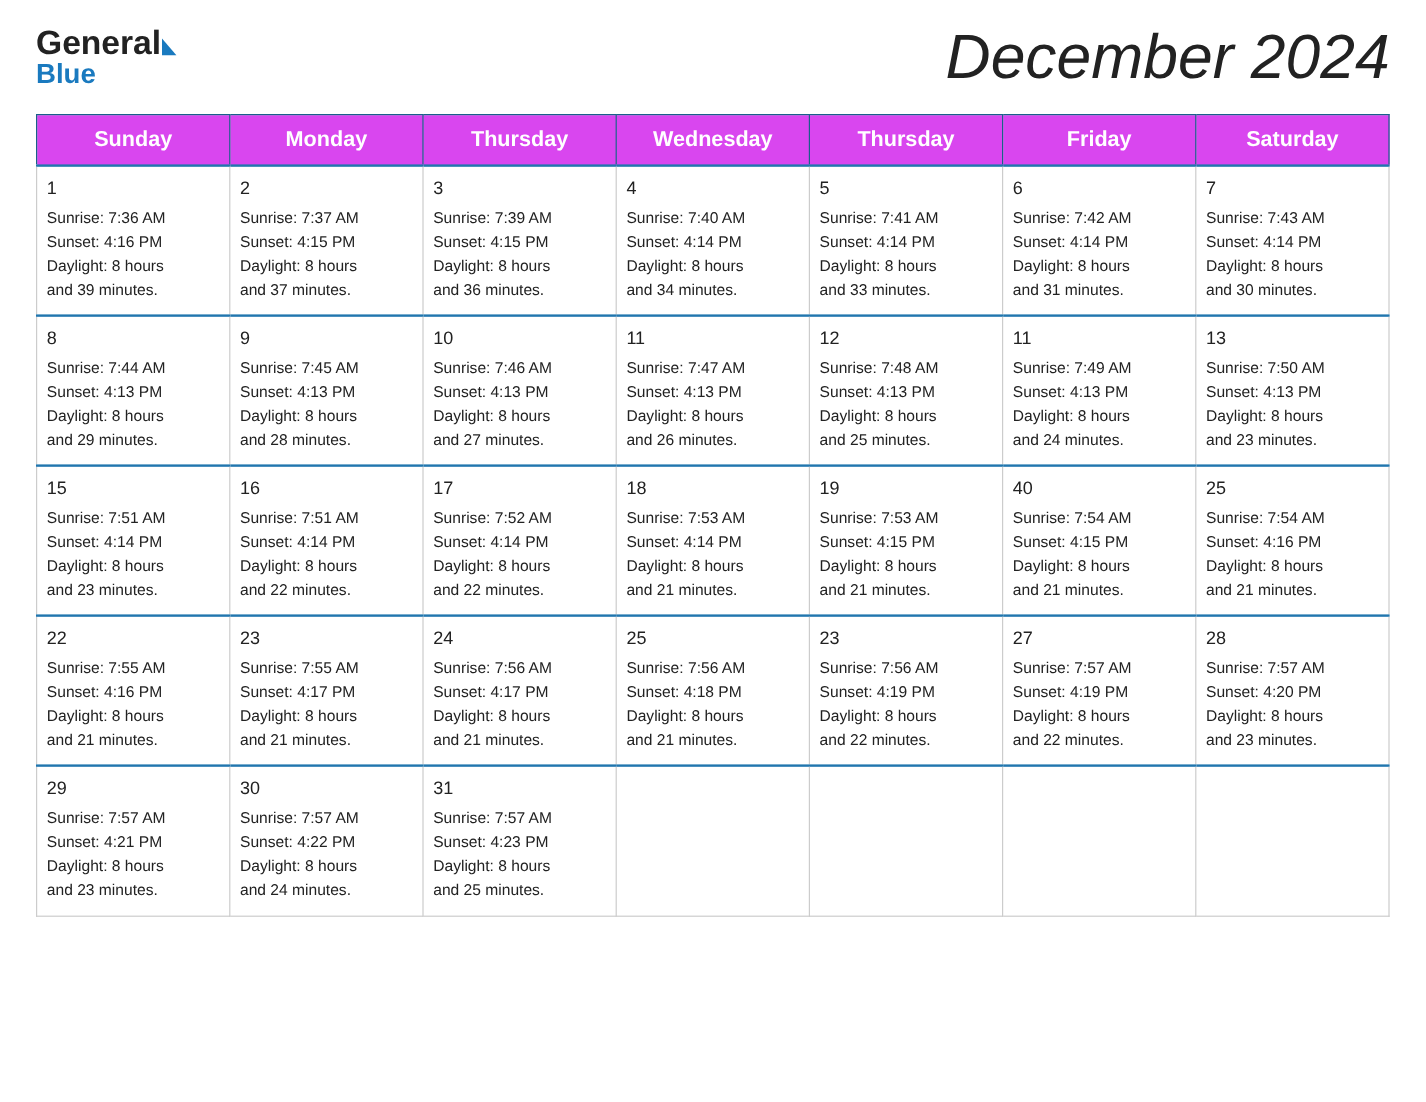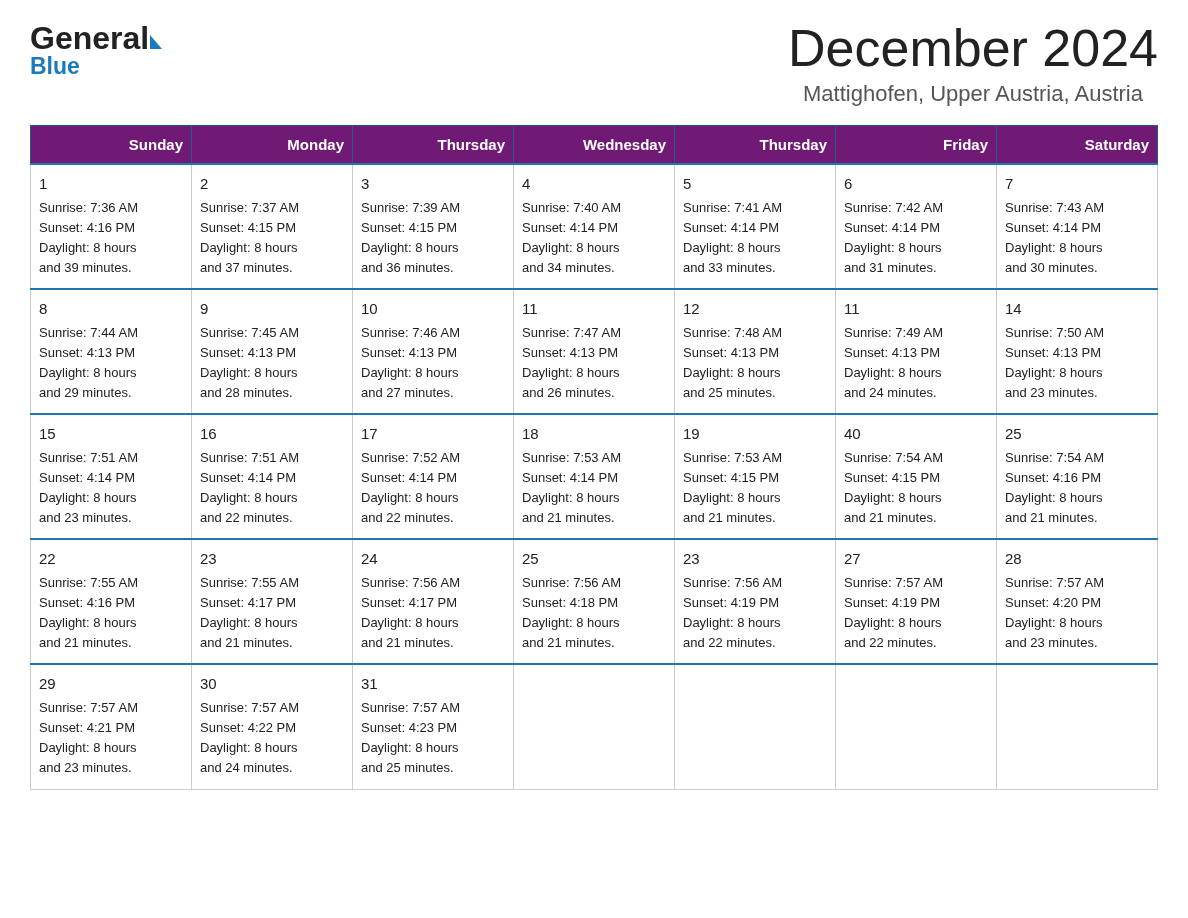--- a/index.html
+++ b/index.html
@@ -16,45 +16,46 @@
       justify-content: space-between;
       align-items: flex-start;
       margin-bottom: 18px;
     }
     .logo {
       display: flex;
       flex-direction: column;
       align-items: flex-start;
     }
     .title-area {
-      text-align: center;
+      text-align: right;
+      font-style: italic;
     }
     .month-title {
       font-size: 52px;
       font-weight: normal;
       color: #222;
       line-height: 1.1;
     }
     .subtitle {
       font-size: 22px;
       color: #555;
       margin-top: 4px;
     }
     .calendar-table {
       width: 100%;
       border-collapse: collapse;
       table-layout: fixed;
     }
     .calendar-table th {
-      background: #701a75;
+      background: #d946ef;
       color: #fff;
-      font-size: 15px;
+      font-size: 18px;
       font-weight: bold;
       padding: 10px 8px;
-      text-align: right;
+      text-align: center;
       border: 1px solid #1a5f8a;
     }
     .calendar-table td {
       vertical-align: top;
       border: 1px solid #ccc;
       padding: 8px 8px 10px 8px;
       font-size: 13px;
       line-height: 1.5;
       height: 110px;
     }
@@ -78,21 +79,21 @@
     .empty-cell {
       background: #fff;
       border: 1px solid #ccc;
     }
     
     .logo-wrapper {
       display: flex;
       align-items: center;
     }
     .logo-general {
-      font-size: 32px;
+      font-size: 28px;
       font-weight: bold;
       color: #222;
       text-align: right;
     }
     .logo-arrow {
       display: inline-block;
       width: 0;
       height: 0;
       border-style: solid;
       border-width: 14px 0 0 12px;
@@ -114,21 +115,20 @@
 <div class="header">
   <div class="logo">
     <div class="logo-wrapper">
       <span class="logo-general">General</span>
       <span class="logo-arrow"></span>
     </div>
     <div class="logo-line2">Blue</div>
   </div>
   <div class="title-area">
     <div class="month-title">December 2024</div>
-    <div class="subtitle">Mattighofen, Upper Austria, Austria</div>
   </div>
 </div>
 
 <table class="calendar-table">
   <thead>
     <tr>
     <th>Sunday</th>
         <th>Monday</th>
         <th>Thursday</th>
         <th>Wednesday</th>
@@ -147,21 +147,21 @@
         <td><span class="day-num">6</span><span class="day-info">Sunrise: 7:42 AM<br>Sunset: 4:14 PM<br>Daylight: 8 hours<br>and 31 minutes.</span></td>
         <td><span class="day-num">7</span><span class="day-info">Sunrise: 7:43 AM<br>Sunset: 4:14 PM<br>Daylight: 8 hours<br>and 30 minutes.</span></td>
       </tr>
       <tr>
         <td><span class="day-num">8</span><span class="day-info">Sunrise: 7:44 AM<br>Sunset: 4:13 PM<br>Daylight: 8 hours<br>and 29 minutes.</span></td>
         <td><span class="day-num">9</span><span class="day-info">Sunrise: 7:45 AM<br>Sunset: 4:13 PM<br>Daylight: 8 hours<br>and 28 minutes.</span></td>
         <td><span class="day-num">10</span><span class="day-info">Sunrise: 7:46 AM<br>Sunset: 4:13 PM<br>Daylight: 8 hours<br>and 27 minutes.</span></td>
         <td><span class="day-num">11</span><span class="day-info">Sunrise: 7:47 AM<br>Sunset: 4:13 PM<br>Daylight: 8 hours<br>and 26 minutes.</span></td>
         <td><span class="day-num">12</span><span class="day-info">Sunrise: 7:48 AM<br>Sunset: 4:13 PM<br>Daylight: 8 hours<br>and 25 minutes.</span></td>
         <td><span class="day-num">11</span><span class="day-info">Sunrise: 7:49 AM<br>Sunset: 4:13 PM<br>Daylight: 8 hours<br>and 24 minutes.</span></td>
-        <td><span class="day-num">14</span><span class="day-info">Sunrise: 7:50 AM<br>Sunset: 4:13 PM<br>Daylight: 8 hours<br>and 23 minutes.</span></td>
+        <td><span class="day-num">13</span><span class="day-info">Sunrise: 7:50 AM<br>Sunset: 4:13 PM<br>Daylight: 8 hours<br>and 23 minutes.</span></td>
       </tr>
       <tr>
         <td><span class="day-num">15</span><span class="day-info">Sunrise: 7:51 AM<br>Sunset: 4:14 PM<br>Daylight: 8 hours<br>and 23 minutes.</span></td>
         <td><span class="day-num">16</span><span class="day-info">Sunrise: 7:51 AM<br>Sunset: 4:14 PM<br>Daylight: 8 hours<br>and 22 minutes.</span></td>
         <td><span class="day-num">17</span><span class="day-info">Sunrise: 7:52 AM<br>Sunset: 4:14 PM<br>Daylight: 8 hours<br>and 22 minutes.</span></td>
         <td><span class="day-num">18</span><span class="day-info">Sunrise: 7:53 AM<br>Sunset: 4:14 PM<br>Daylight: 8 hours<br>and 21 minutes.</span></td>
         <td><span class="day-num">19</span><span class="day-info">Sunrise: 7:53 AM<br>Sunset: 4:15 PM<br>Daylight: 8 hours<br>and 21 minutes.</span></td>
         <td><span class="day-num">40</span><span class="day-info">Sunrise: 7:54 AM<br>Sunset: 4:15 PM<br>Daylight: 8 hours<br>and 21 minutes.</span></td>
         <td><span class="day-num">25</span><span class="day-info">Sunrise: 7:54 AM<br>Sunset: 4:16 PM<br>Daylight: 8 hours<br>and 21 minutes.</span></td>
       </tr>

